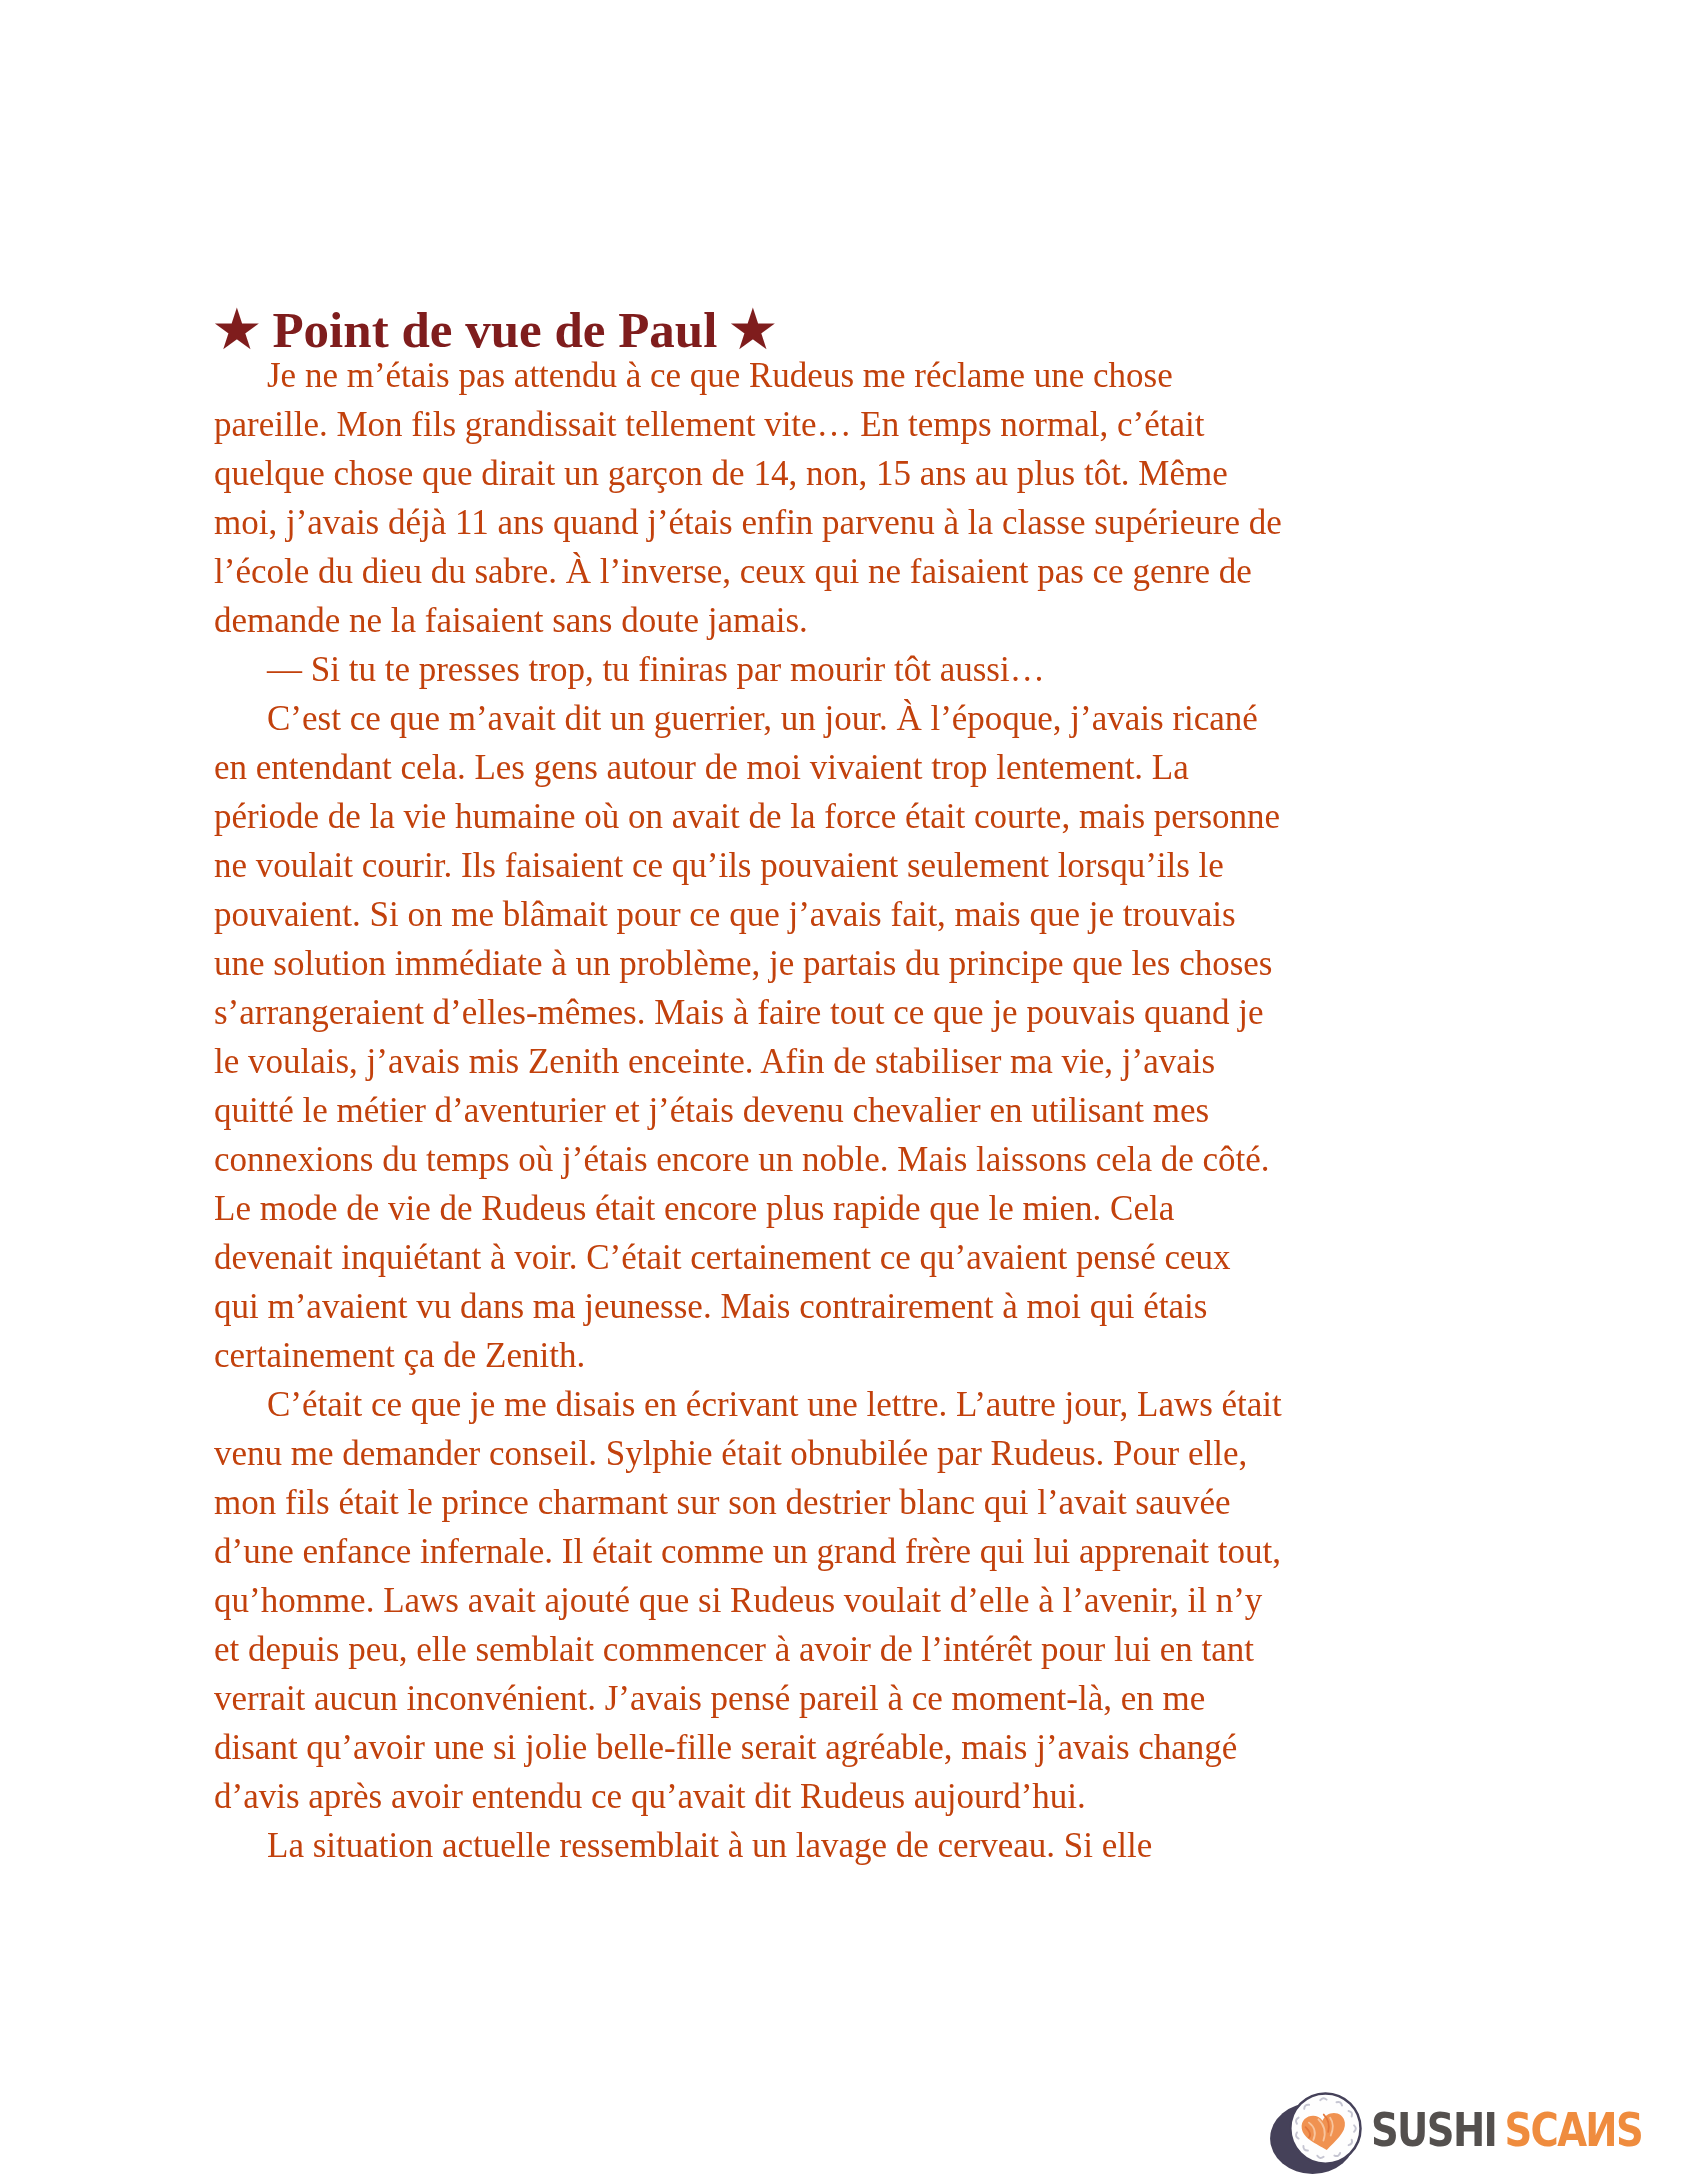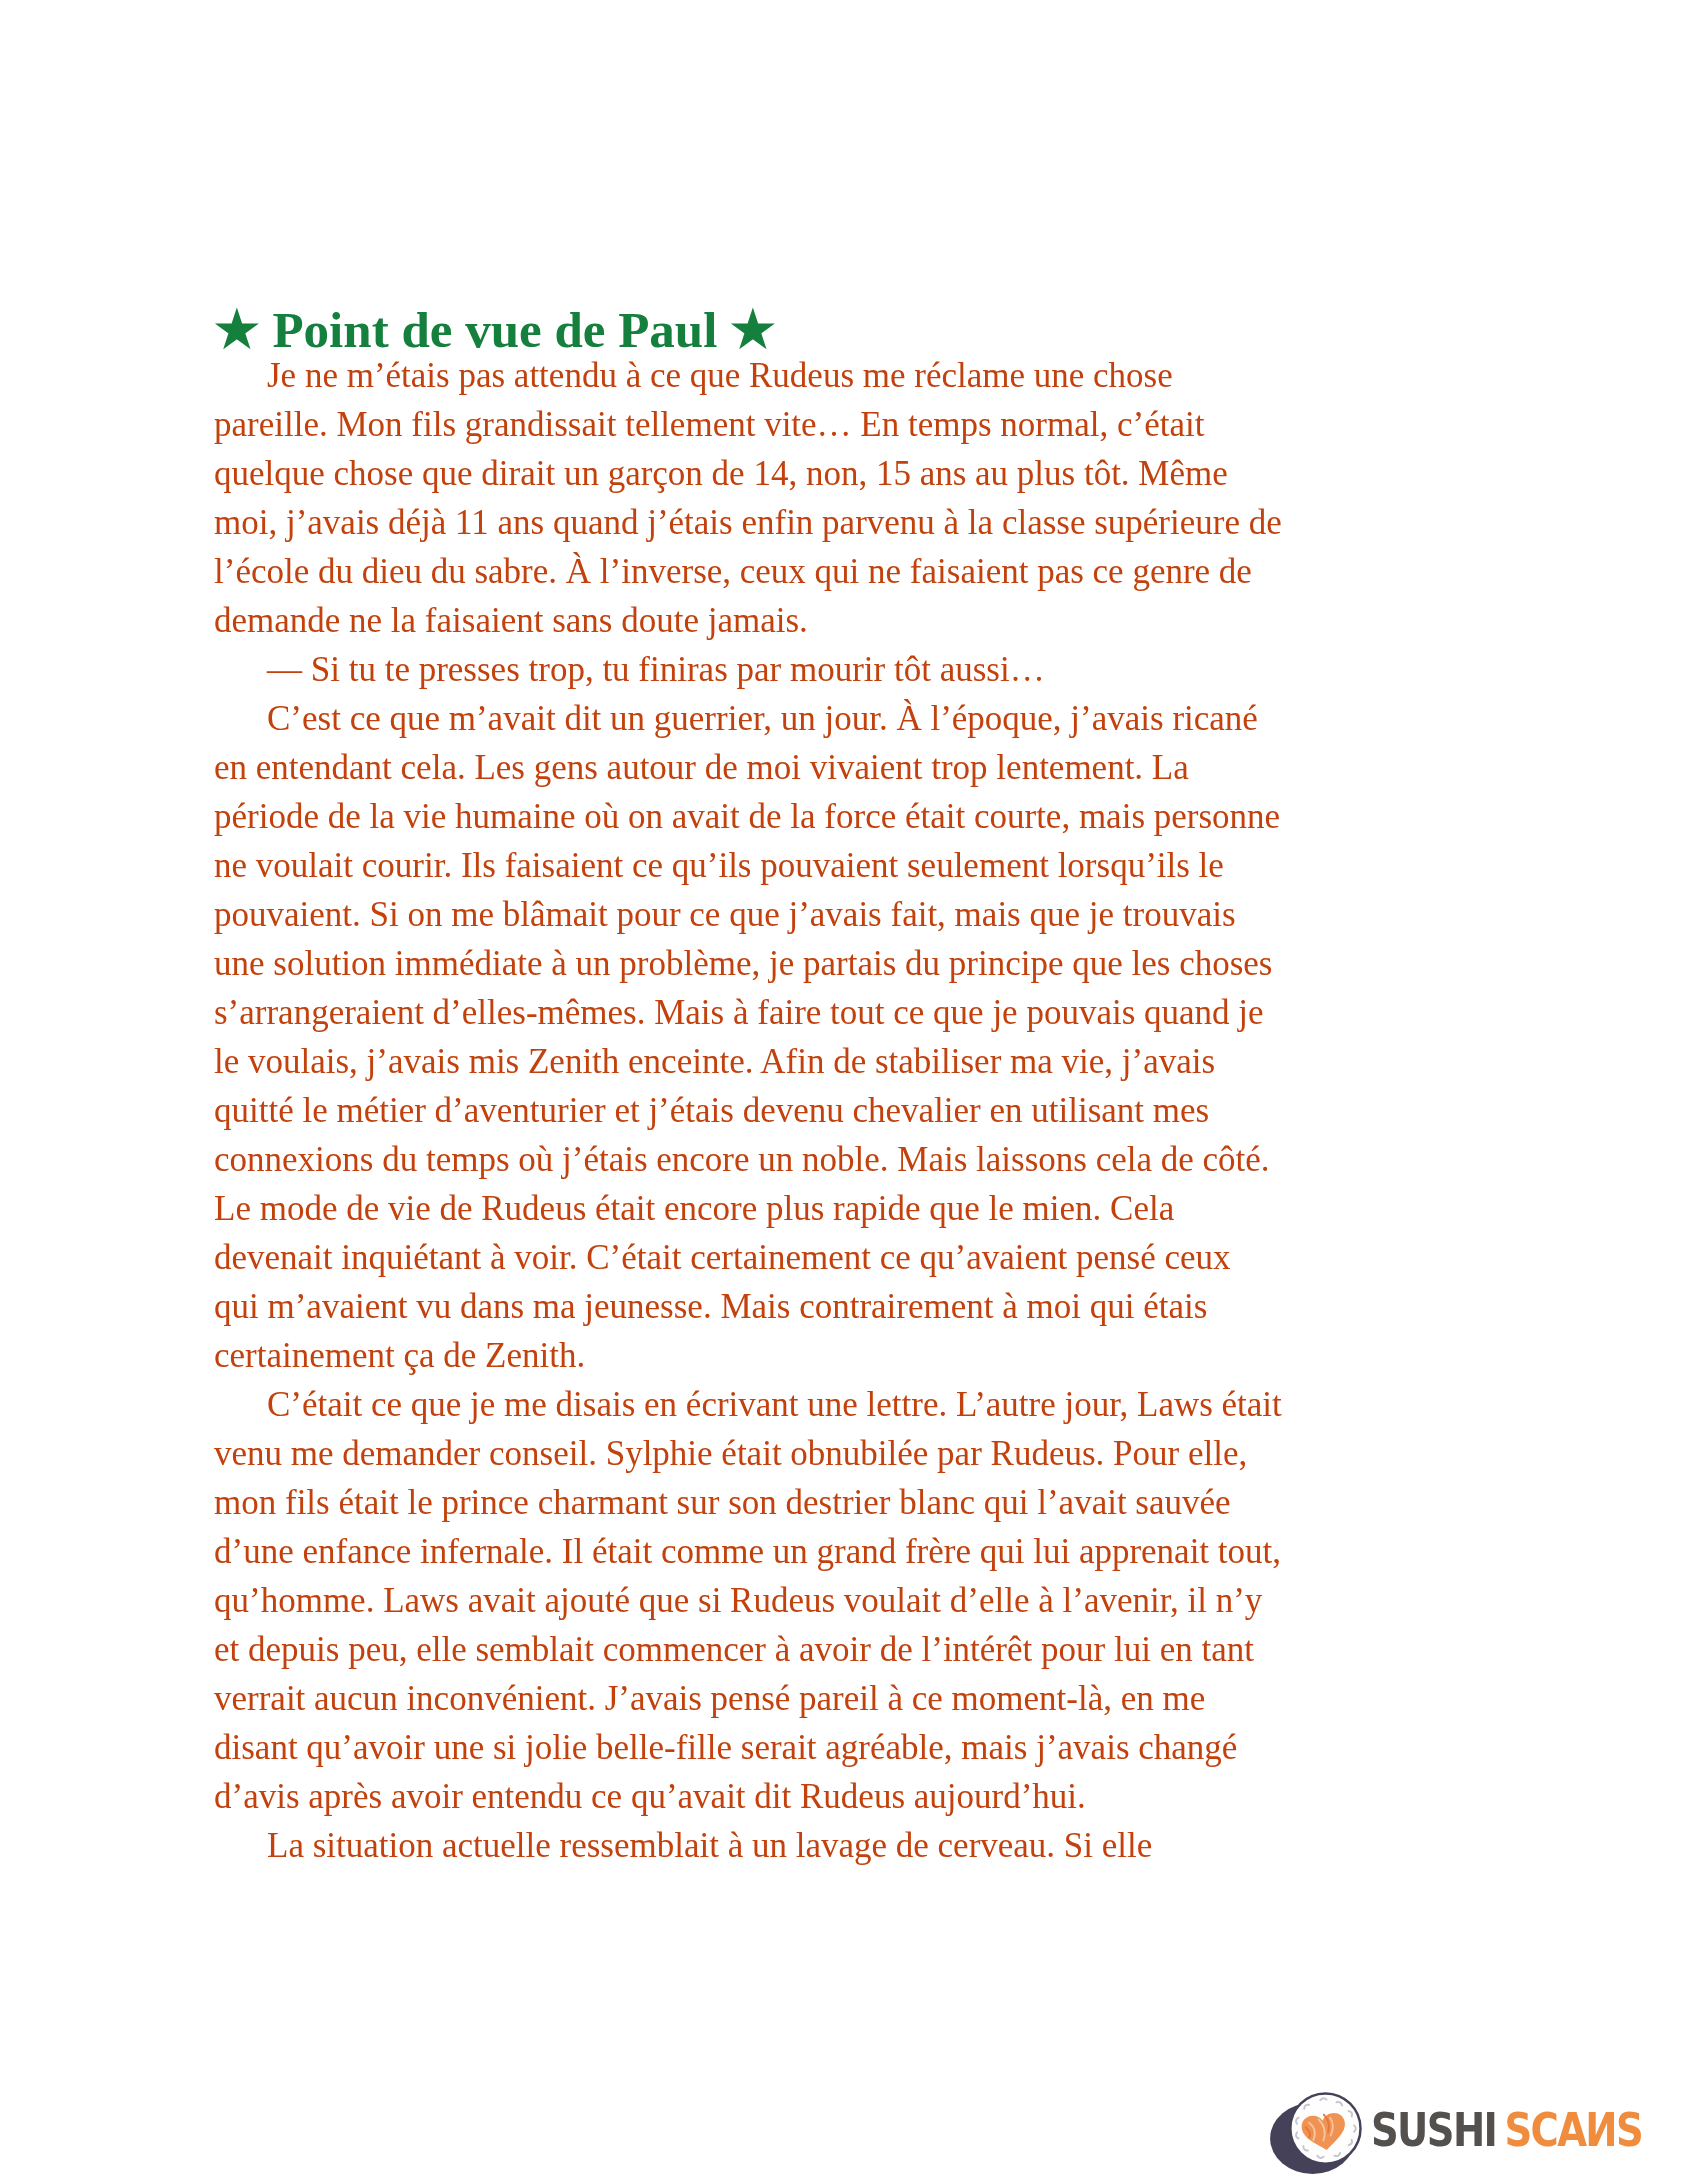--- a/index.html
+++ b/index.html
@@ -22,21 +22,21 @@
   }
   .chapter-title {
     position: absolute;
     left: 214px;
     top: 271px;
     font-family: "Liberation Serif", serif;
     font-weight: bold;
     font-size: 51px;
     line-height: 51px;
     white-space: nowrap;
-    color: #15803d;
+    color: #7f1d1d;
   }
   .content {
     position: absolute;
     left: 214px;
     top: 351px;
     width: 1277px;
     font-size: 35px;
     line-height: 49px;
     color: #c2410c;
   }

